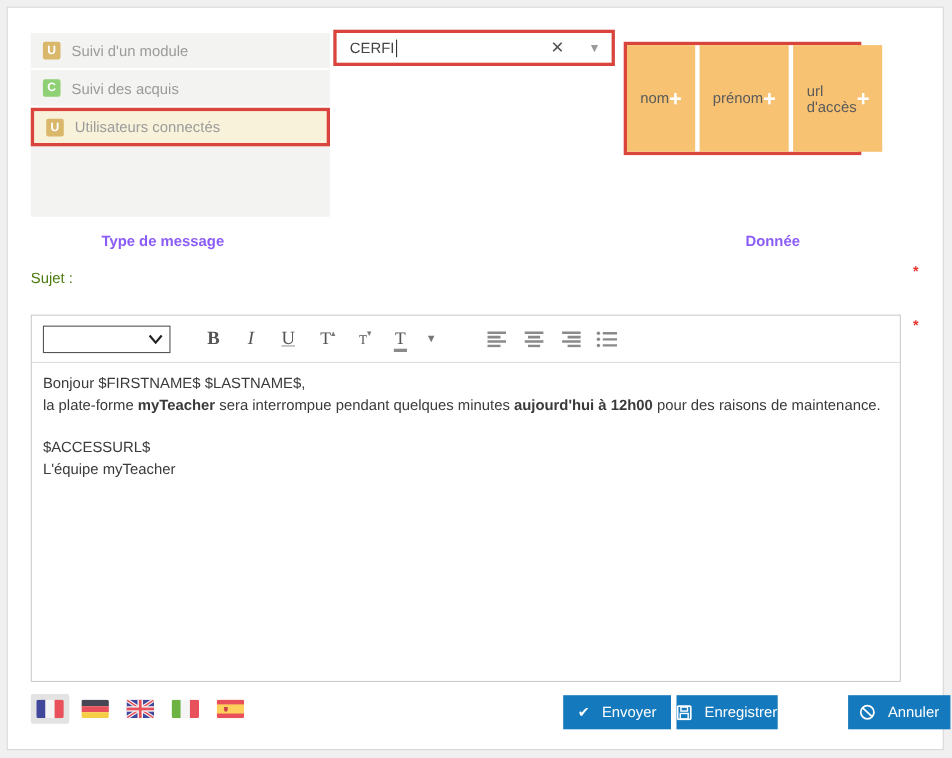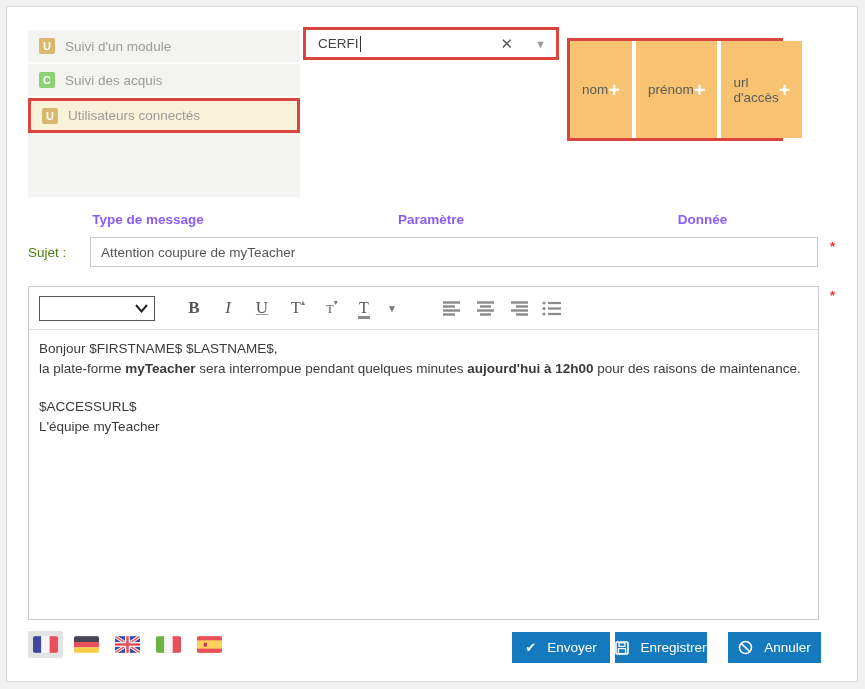--- a/index.html
+++ b/index.html
@@ -65,21 +65,21 @@
 
   
   .flags { position:absolute; left:28px; top:631px; display:flex; align-items:center; }
   .flag-wrap { padding:5px; margin-right:6px; border-radius:2px; cursor:pointer; }
   .flag-wrap.selected { background:#e3e3e3; }
   .flag { display:block; width:25px; height:17px; border-radius:2px; }
 
   .btn { position:absolute; top:632px; height:31px; background:#1579bd; color:#fff; font-size:13.5px; display:flex; align-items:center; justify-content:center; gap:11px; cursor:pointer; font-family:"Liberation Sans", sans-serif; border:none; }
   .btn-send { left:512px; width:98px; }
   .btn-save { left:615px; width:92px; }
-  .btn-cancel { left:728px; width:93px; }
+  .btn-cancel { left:771px; width:93px; }
   .btn .check { font-size:13px; }
 </style>
 </head>
 <body>
 
 <div class="screen">
   <div class="panel"></div>
 
   <div class="type-list">
     <div class="type-row">
@@ -112,25 +112,23 @@
       <span>prénom</span>
       <span class="plus">+</span>
     </div>
     <div class="data-field">
       <span>url d'accès</span>
       <span class="plus">+</span>
     </div>
   </div>
 
   <div class="col-header h-type">Type de message</div>
-  <div class="col-header h-param">Paramètre</div>
   <div class="col-header h-data">Donnée</div>
 
   <div class="subject-label">Sujet :</div>
-  <input class="subject-input" value="Attention coupure de myTeacher" style="">
   <div class="req req-subject">*</div>
   <div class="req req-editor">*</div>
 
   <div class="editor">
     <div class="toolbar">
       <div class="font-select">
         <span></span>
         <svg width="13" height="9" viewBox="0 0 13 9">
             <polyline points="1,1 6.5,7.5 12,1" fill="none" stroke="#222" stroke-width="2"></polyline>
           </svg>

